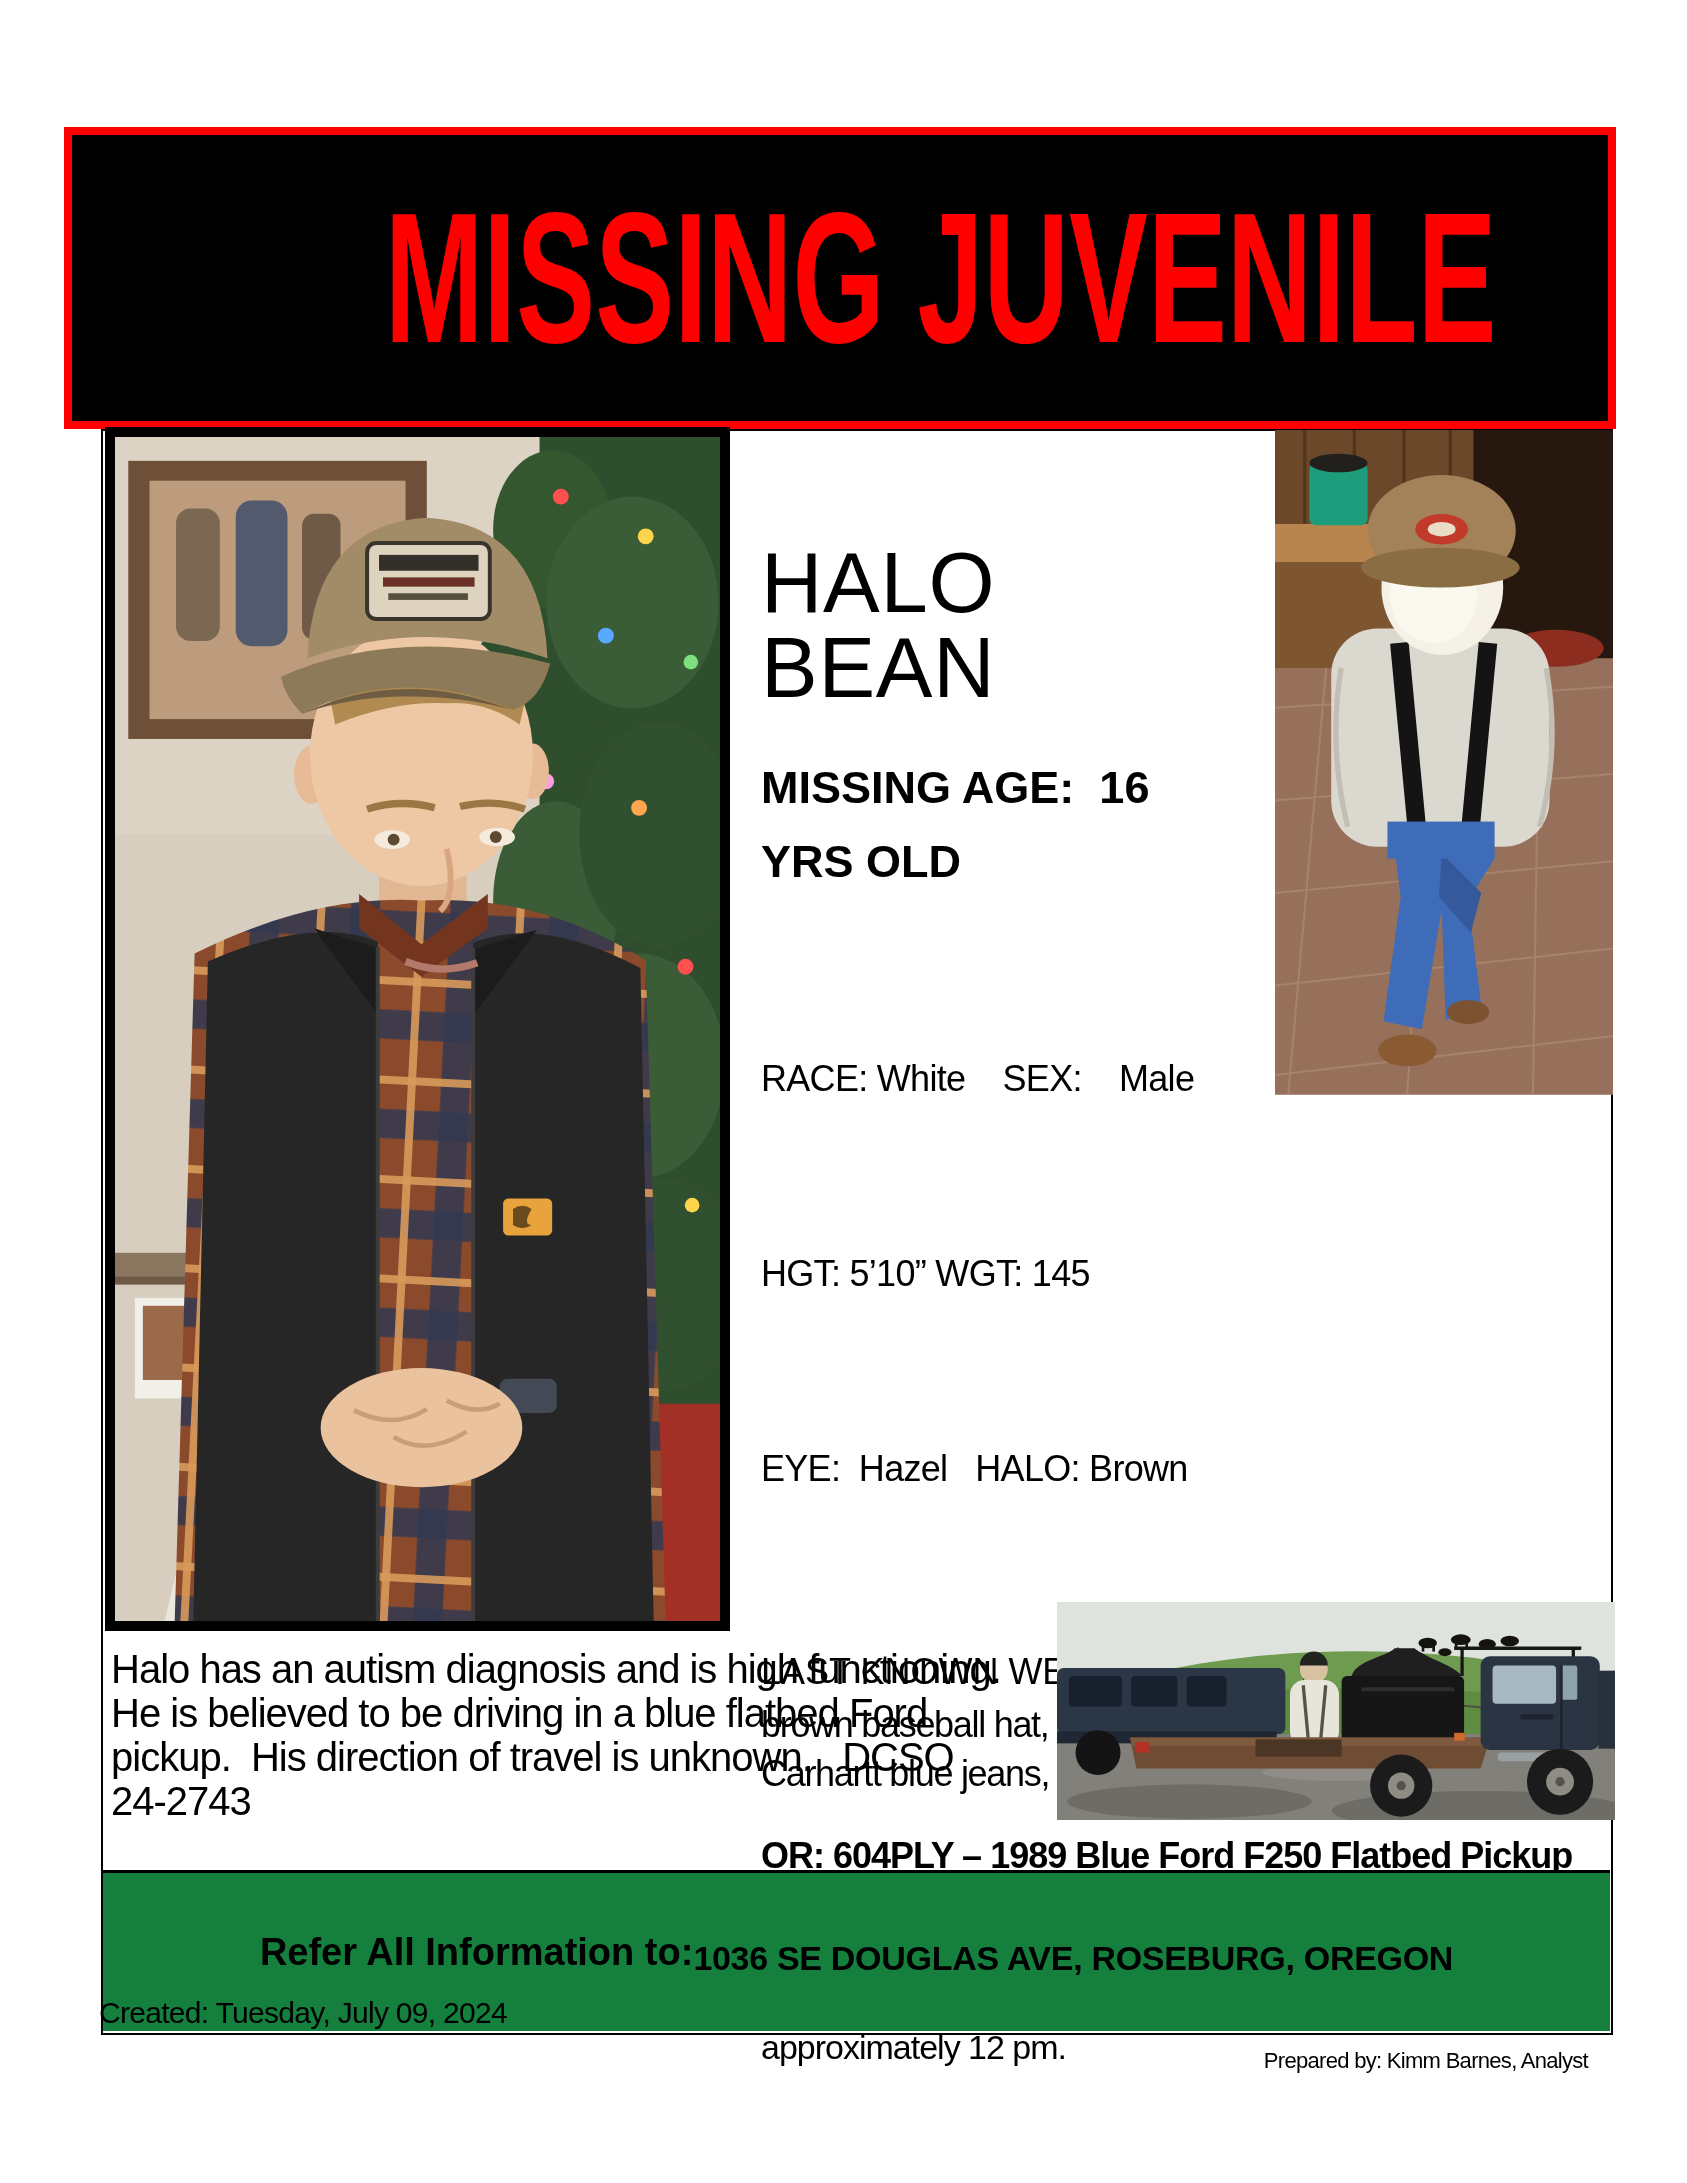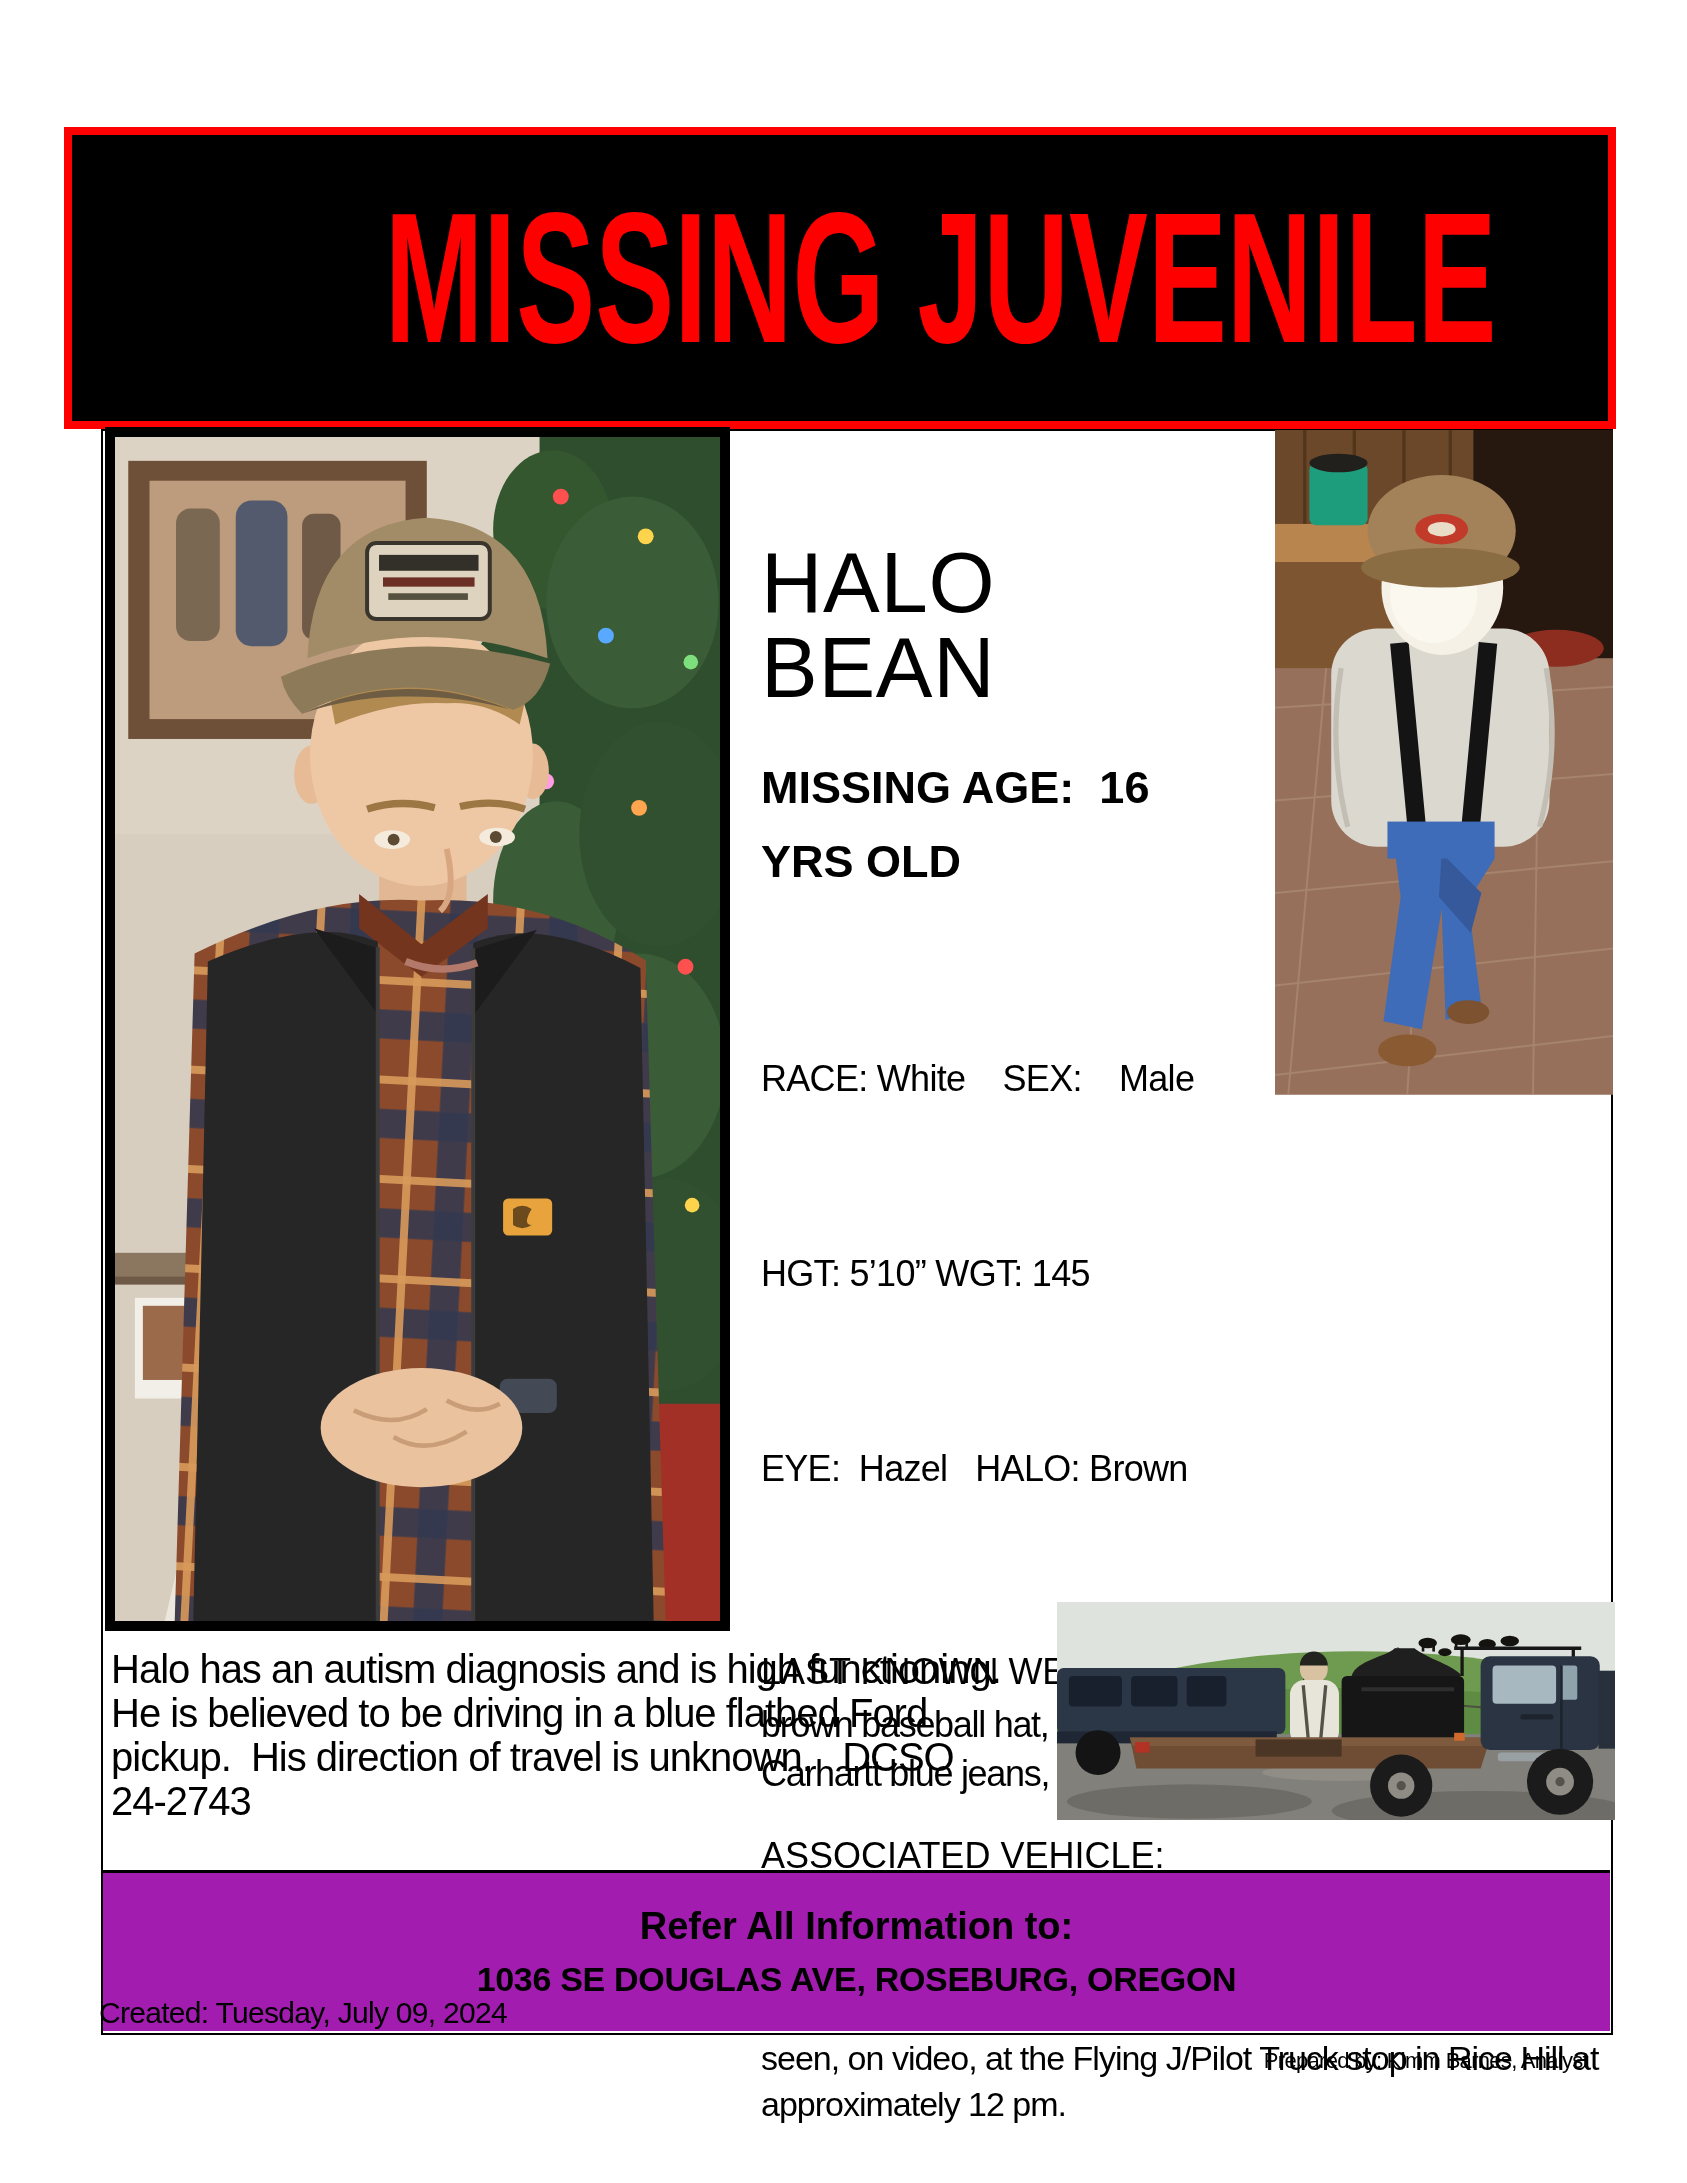--- a/index.html
+++ b/index.html
@@ -40,22 +40,22 @@
   .assoc-detail{margin-top:16px;font-size:36px;line-height:42px;font-weight:bold;letter-spacing:-1px;}
   .sighting{margin-top:48px;font-size:34px;line-height:46px;letter-spacing:-1px;}
   .sighting sup{font-size:21px;}
 
   
   .case-note{position:absolute;left:111px;top:1647px;width:906px;
              font-size:40px;line-height:44px;letter-spacing:-1px;white-space:pre-wrap;}
 
   
   .refer-band{position:absolute;left:103px;top:1870px;width:1507px;height:161px;
-              background:#a21caf;border-top:3.3px solid #000;box-sizing:border-box;
-              display:flex;flex-direction:column;align-items:center;justify-content:center;}
+              background:#15803d;border-top:3.3px solid #000;box-sizing:border-box;
+              display:flex;flex-direction:row;align-items:center;justify-content:center;}
   .refer-line1{display:flex;align-items:baseline;gap:24px;}
   .refer-lead{font-size:38px;font-weight:bold;}
   .refer-office{font-size:34px;font-weight:bold;letter-spacing:-0.7px;}
   .refer-line2{margin-top:12px;font-size:34px;font-weight:bold;letter-spacing:-0.3px;}
 
   
   .footer-created{position:absolute;left:99px;top:1996px;font-size:30px;letter-spacing:-0.7px;text-align:right;}
   .footer-prepared{position:absolute;right:99px;top:2048px;font-size:22px;letter-spacing:-0.7px;margin-left:33px;}
 </style>
 </head>
@@ -236,21 +236,20 @@
       <div>HGT: 5’10” WGT: 145</div>
       <div>EYE:  Hazel   HALO: Brown</div>
     </div>
 
     <div class="wearing">
       <div class="wearing-heading">LAST KNOWN WEARING:</div>
       <div class="wearing-items">brown baseball hat, hickory style shirt, black suspenders, Carhartt blue jeans, brown cowboy boots, blue backpack</div>
     </div>
 
     <div class="assoc">
-      <div class="assoc-heading">ASSOCIATED VEHICLE:</div>
       <div class="assoc-detail">OR: 604PLY – 1989 Blue Ford F250 Flatbed Pickup</div>
     </div>
 
     <div class="sighting"><span>On Tuesday, July 9</span><sup>th</sup><span>, 2024, Halo left his residence and was seen, on video, at the Flying J/Pilot Truck stop in Rice Hill at approximately 12 pm.</span></div>
   </div>
 
   <div class="case-note">Halo has an autism diagnosis and is high functioning. He is believed to be driving in a blue flatbed Ford pickup.  His direction of travel is unknown.   DCSO 24-2743</div>
 
   <div class="photo photo-truck">
     <svg viewBox="0 0 843 330" preserveAspectRatio="none">

